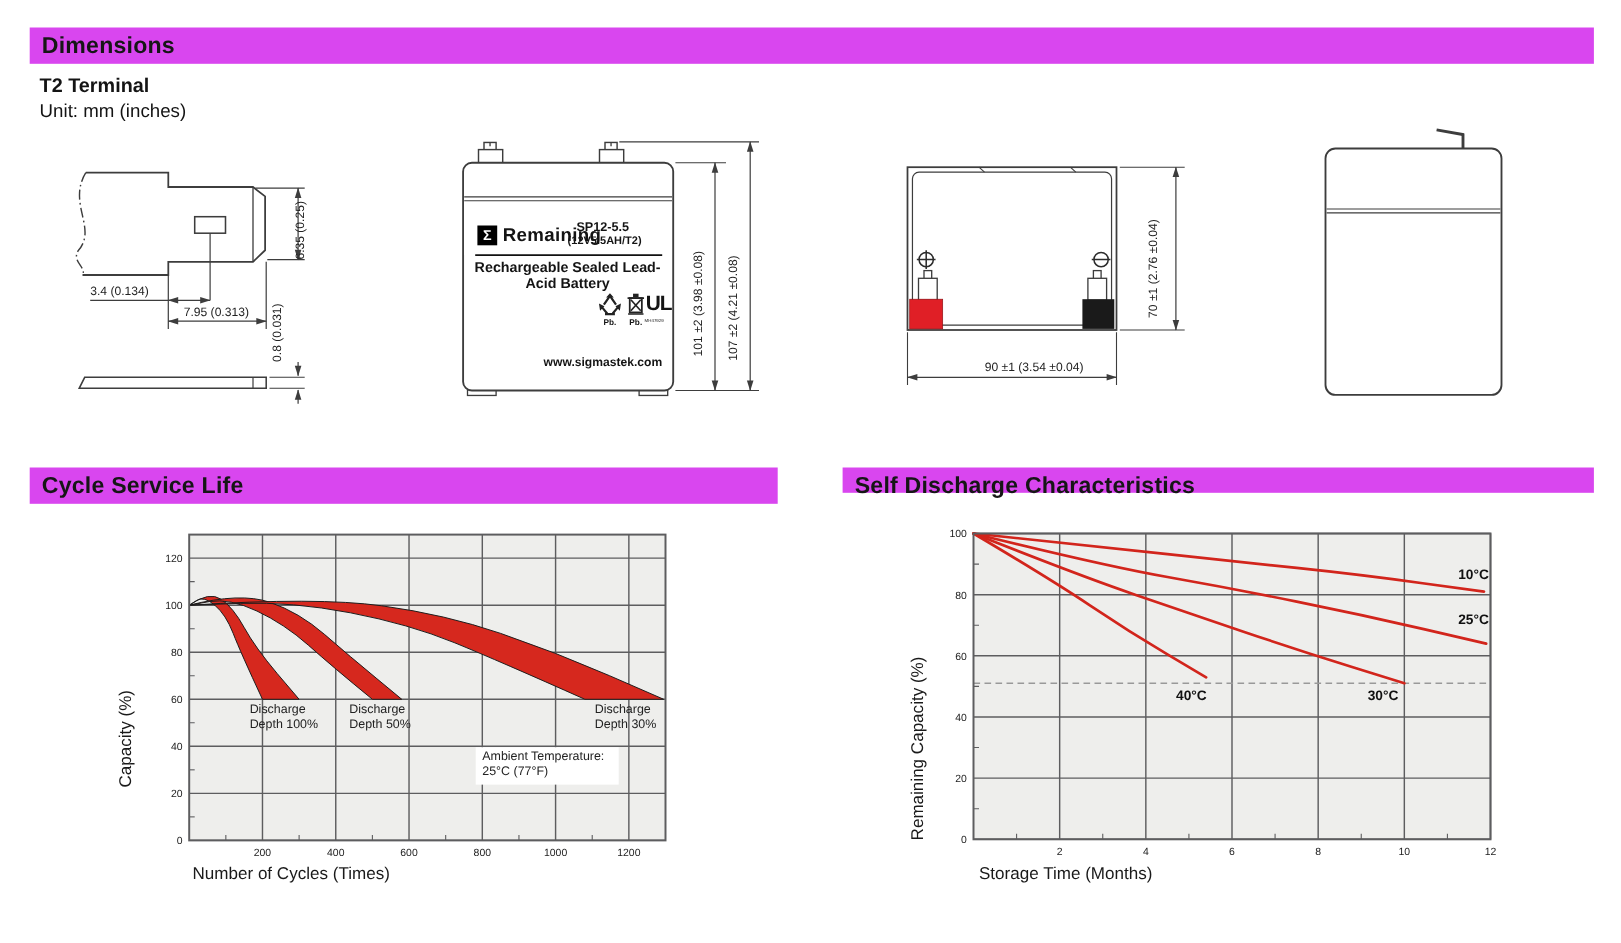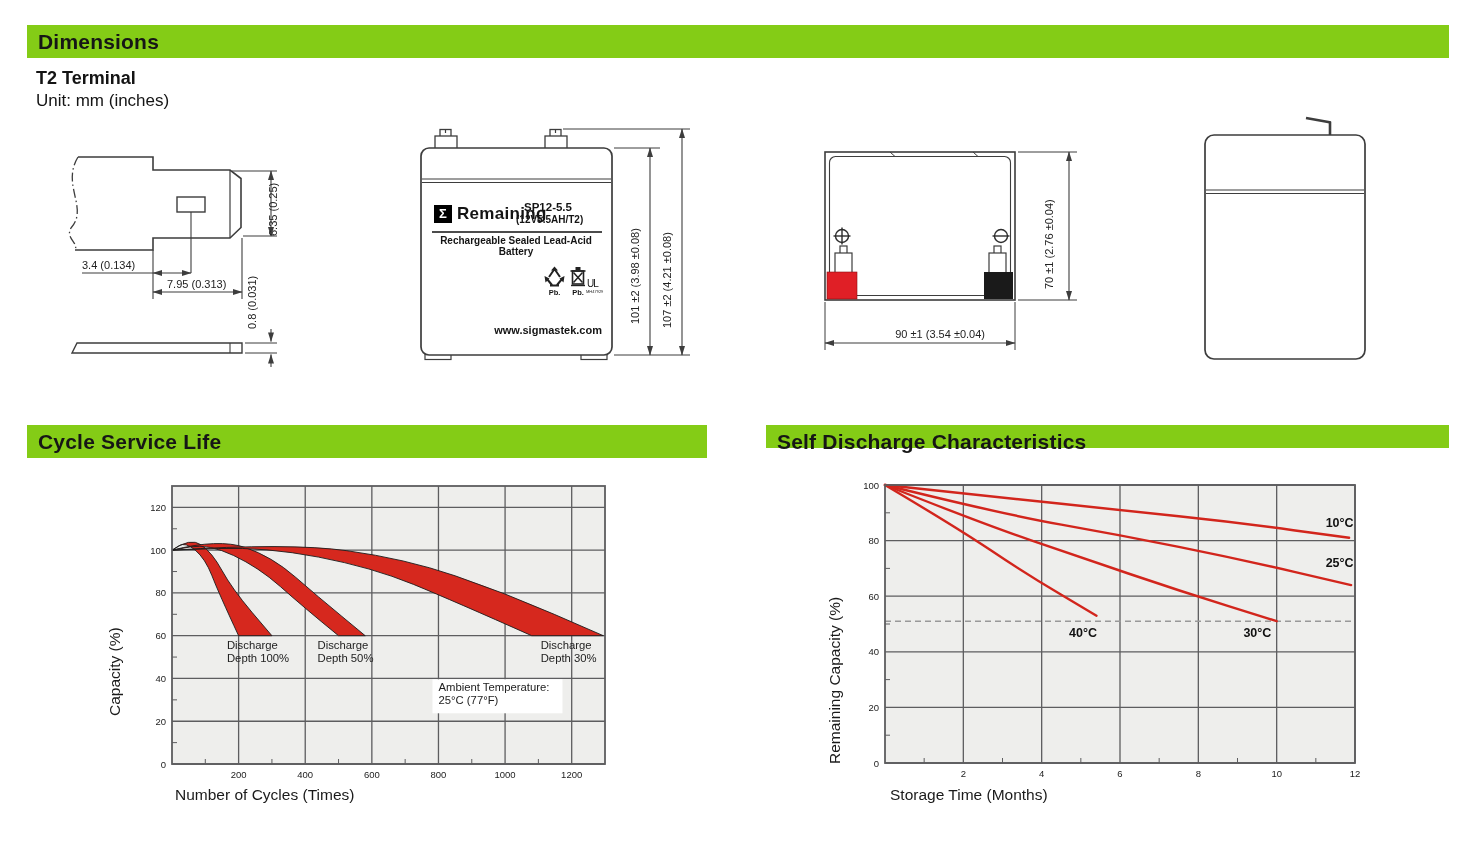--- a/index.html
+++ b/index.html
@@ -1,19 +1,19 @@
 <!DOCTYPE html>
 <html><head>
 <meta charset="utf-8">
 <style>
   html,body{margin:0;padding:0}
   body{width:1474px;height:857px;position:relative;background:#fff;
        font-family:"Liberation Sans",sans-serif;color:#141414;overflow:hidden}
   .abs{position:absolute}
-  .bar{background:#84cc16;font-weight:bold;font-size:21px;line-height:33px;
+  .bar{background:#d946ef;font-weight:bold;font-size:21px;line-height:33px;
        padding-left:11px;color:#161616;letter-spacing:0.2px}
   .rot{position:absolute;transform:rotate(-90deg);transform-origin:left bottom;
        white-space:nowrap}
   .dim{font-size:11px;color:#222;white-space:nowrap}
   .axis-label{font-size:15.5px;color:#1a1a1a;white-space:nowrap}
   svg text{font-family:"Liberation Sans",sans-serif}
   .tick{font-size:9.5px;fill:#222}
   .lbl-sub{font-weight:bold}
 </style>
 </head>
@@ -92,38 +92,38 @@
     <line x1="143" y1="11" x2="270" y2="11" stroke="#3d3d3d" stroke-width="1"></line>
     <line x1="230" y1="30" x2="230" y2="237" stroke="#3d3d3d" stroke-width="1.1" marker-start="url(#fa)" marker-end="url(#fa)"></line>
     <line x1="262" y1="11" x2="262" y2="237" stroke="#3d3d3d" stroke-width="1.1" marker-start="url(#fa)" marker-end="url(#fa)"></line>
   </svg>
 
   <div class="abs" style="left:14px;top:87px;width:18px;height:18px;background:#000;color:#fff;
        font-size:13px;font-weight:bold;text-align:center;line-height:18px">Σ</div>
   <div class="abs" style="left:37px;top:86px;font-size:17px;font-weight:bold;letter-spacing:0.3px">Remaining</div>
   <div class="abs" style="left:104px;top:83px;width:78px;text-align:left;font-size:11.5px;font-weight:bold">SP12-5.5</div>
   <div class="abs" style="left:96px;top:96px;width:86px;text-align:left;font-size:10px;font-weight:bold">(12V5.5AH/T2)</div>
-  <div class="abs lbl-sub" style="left:10px;top:117px;width:172px;text-align:center;font-size:10px">Rechargeable Sealed Lead-Acid Battery</div>
+  <div class="abs lbl-sub" style="left:10px;top:117px;width:172px;text-align:center;font-size:13px">Rechargeable Sealed Lead-Acid Battery</div>
 
 
   <svg class="abs" style="left:123px;top:148px" width="23" height="22">
     <path d="M11.5,3 L17,11 M11.5,3 L6,11 M4,13 L9,19 M19,13 L14,19 M7,19.5 L16,19.5" stroke="#222" stroke-width="2" fill="none"></path>
     <path d="M11.5,0.5 L15,4.5 L8,4.5 Z M1.5,10 L6.5,12.5 L2.5,16.5 Z M21.5,10 L20.5,16.5 L16.5,12.5 Z" fill="#222"></path>
   </svg>
   <div class="abs" style="left:123px;top:170px;width:23px;text-align:center;font-size:7.5px;font-weight:bold">Pb.</div>
   <svg class="abs" style="left:150px;top:148px" width="16" height="22">
     <rect x="2.5" y="5" width="11" height="13" fill="none" stroke="#222" stroke-width="1.6"></rect>
     <line x1="0.5" y1="5" x2="15.5" y2="5" stroke="#222" stroke-width="1.6"></line>
     <rect x="5.5" y="1" width="5" height="3" fill="#222"></rect>
     <line x1="3.5" y1="6.5" x2="12.5" y2="16.5" stroke="#222" stroke-width="1.5"></line>
     <line x1="12.5" y1="6.5" x2="3.5" y2="16.5" stroke="#222" stroke-width="1.5"></line>
     <line x1="1" y1="19.5" x2="15" y2="19.5" stroke="#222" stroke-width="1.4"></line>
   </svg>
   <div class="abs" style="left:147px;top:170px;width:22px;text-align:center;font-size:7.5px;font-weight:bold">Pb.</div>
-  <div class="abs" style="left:167px;top:160px;font-size:10px;font-weight:400;letter-spacing:-1px">UL</div>
+  <div class="abs" style="left:167px;top:148px;font-size:19px;font-weight:700;letter-spacing:-1px">UL</div>
   <div class="abs" style="left:166px;top:171px;font-size:4px;letter-spacing:0;color:#222">MH47929</div>
 
   <div class="abs" style="left:10px;top:206px;width:172px;text-align:right;font-size:11px;font-weight:bold">www.sigmastek.com</div>
 
   <div class="rot dim" style="left:221px;top:194px">101 ±2 (3.98 ±0.08)</div>
   <div class="rot dim" style="left:253px;top:198px">107 ±2 (4.21 ±0.08)</div>
 </div>
 
 <div class="abs" style="left:815px;top:135px;width:290px;height:228px">
   <svg class="abs" style="left:0;top:0" width="290" height="228">

